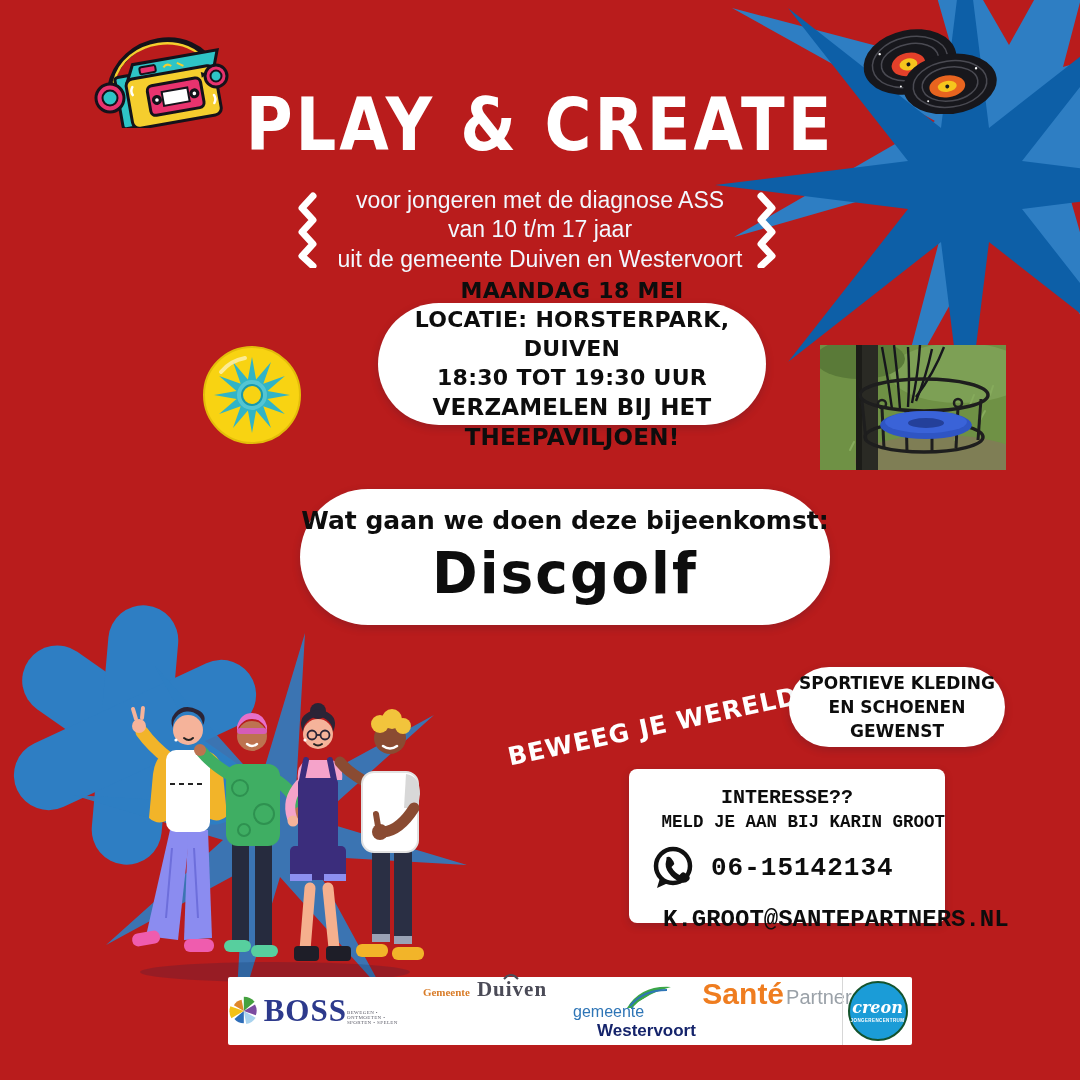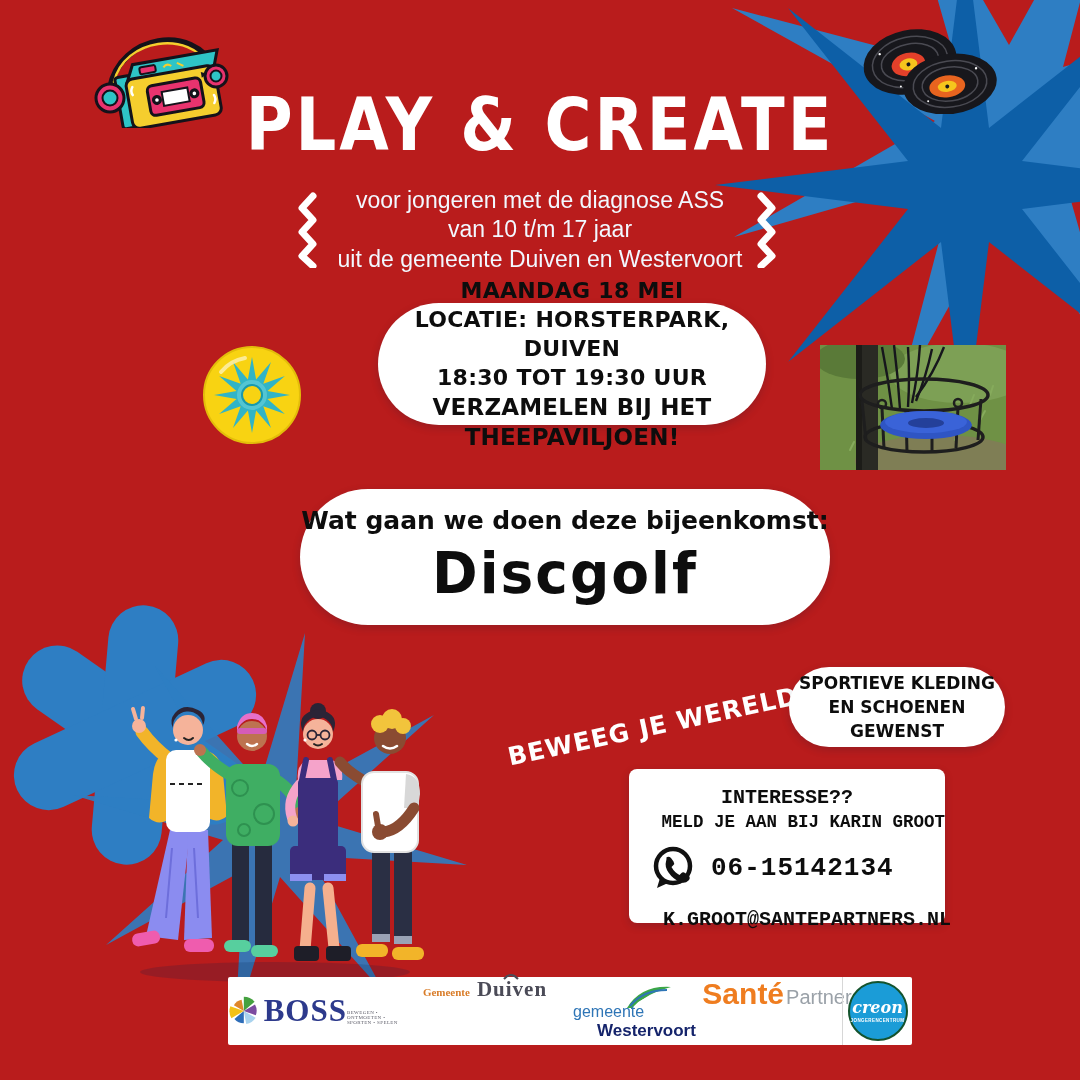--- a/index.html
+++ b/index.html
@@ -38,21 +38,21 @@
                  line-height:1.42;color:#0d0d0d;}
 
   .contact-card{left:629px;top:769px;width:316px;height:154px;border-radius:8px;
                 color:#0d0d0d;font-family:Liberation Mono, monospace;}
   .contact-card .h1{margin-top:17px;text-align:center;font-size:20px;font-weight:800;}
   .contact-card .h2{margin-top:3px;text-align:right;font-size:17.5px;font-weight:800;}
   .contact-row{display:flex;align-items:center;margin-left:20px;gap:14px;}
   .row-phone{margin-top:12px;}
   .row-email{margin-top:8px;}
   .phone-text{font-size:26px;font-weight:800;letter-spacing:1px;}
-  .email-text{font-size:20px;font-weight:800;}
+  .email-text{font-size:24px;font-weight:800;}
 
   .tagline{position:absolute;left:505px;top:712px;color:#ffffff;font-family:"DejaVu Sans",sans-serif;
            font-weight:800;font-size:25px;letter-spacing:1px;transform:rotate(-12deg);white-space:nowrap;}
 
   
   .logo-bar{left:228px;top:977px;width:684px;height:68px;border-radius:2px;display:flex;align-items:center;box-shadow:none;}
   .logo-sec{display:flex;align-items:center;justify-content:center;height:100%;}
   .sec-boss{width:178px;gap:4px;}
   .boss-text-wrap{display:flex;flex-direction:row;align-items:flex-end;font-family:Liberation Serif, serif;}
   .boss-name{font-size:31px;font-weight:800;color:#2d3a8c;letter-spacing:1px;line-height:.9;}

